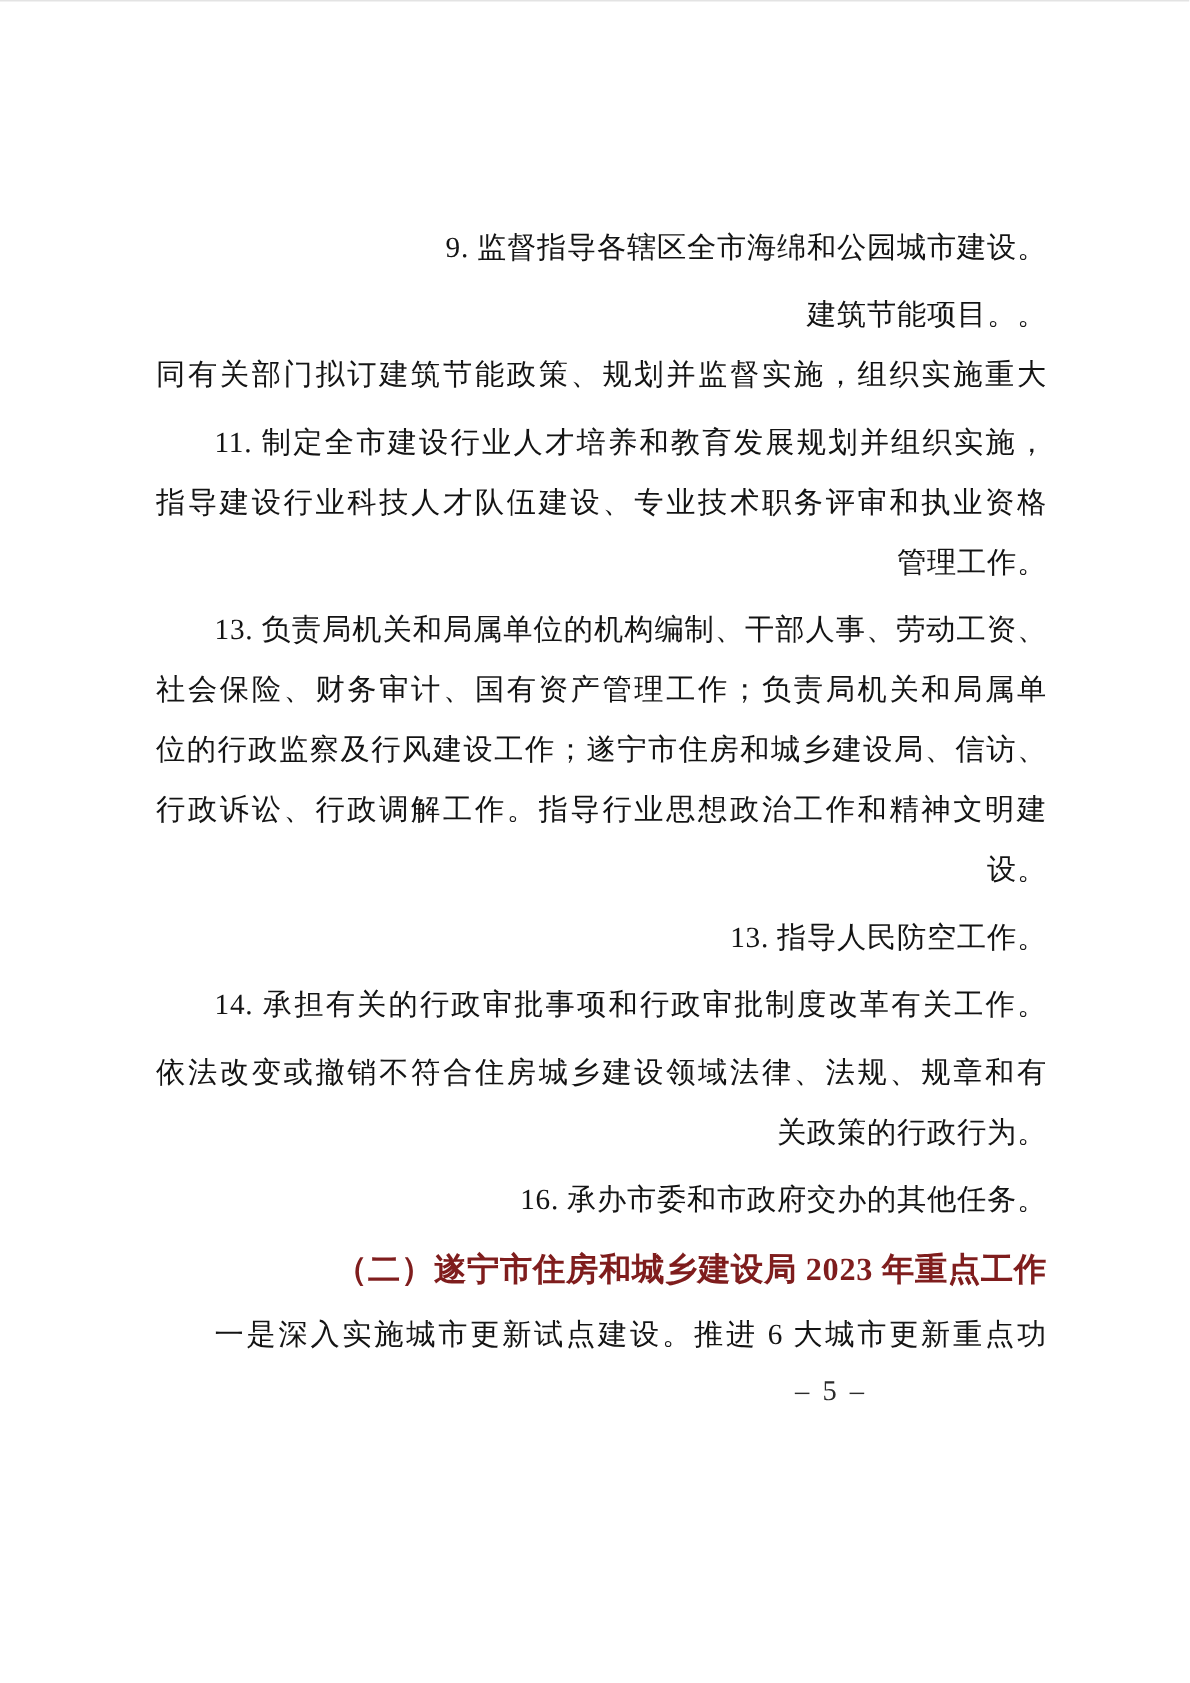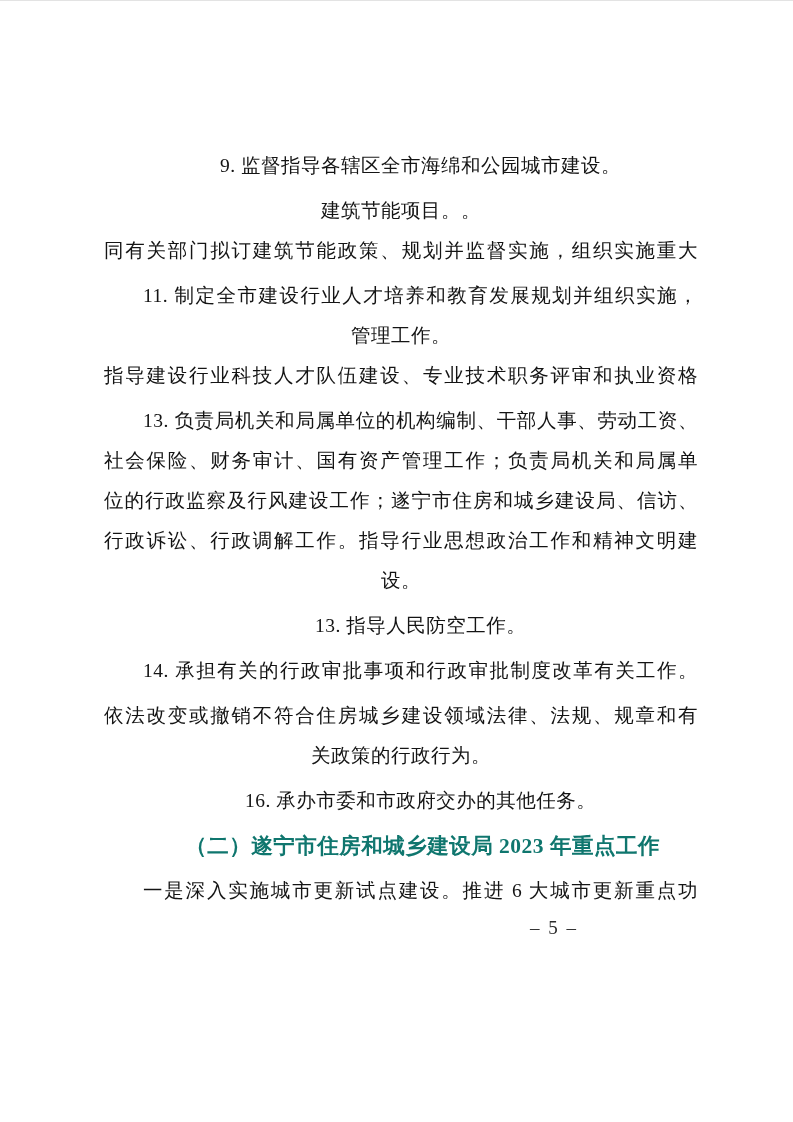--- a/index.html
+++ b/index.html
@@ -24,33 +24,33 @@
     left: 104px;
     width: 594px;
   }
   p.para {
     margin: 0 0 5px 0;
     font-size: 19.5px;
     line-height: 40px;
     letter-spacing: 0.5px;
   }
   .line {
-    text-align: center;
+    text-align: right;
   }
   .line.fill {
     text-align: justify;
     text-align-last: justify;
     text-justify: inter-character;
   }
   .line.indent {
     text-indent: 2em;
   }
   p.heading {
     font-weight: bold;
-    color: #0f766e;
+    color: #7f1d1d;
     font-size: 21.5px;
     letter-spacing: 0.5px;
   }
   .pagenum {
     margin-top: 7px;
     text-align: right;
     padding-right: 120px;
     font-size: 19px;
     line-height: 20px;
     color: #2b2b2b;
@@ -67,22 +67,22 @@
       <span class="line indent" style="display:block">9. 监督指导各辖区全市海绵和公园城市建设。</span>
     </p>
 
     <p class="para">
       <span class="line" style="display:block">建筑节能项目。。</span>
       <span class="line fill" style="display:block">同有关部门拟订建筑节能政策、规划并监督实施，组织实施重大</span>
     </p>
 
     <p class="para">
       <span class="line indent fill" style="display:block">11. 制定全市建设行业人才培养和教育发展规划并组织实施，</span>
+      <span class="line fill" style="display:block">指导建设行业科技人才队伍建设、专业技术职务评审和执业资格</span>
       <span class="line" style="display:block">管理工作。</span>
-      <span class="line fill" style="display:block">指导建设行业科技人才队伍建设、专业技术职务评审和执业资格</span>
     </p>
 
     <p class="para">
       <span class="line indent fill" style="display:block">13. 负责局机关和局属单位的机构编制、干部人事、劳动工资、</span>
       <span class="line fill" style="display:block">社会保险、财务审计、国有资产管理工作；负责局机关和局属单</span>
       <span class="line fill" style="display:block">位的行政监察及行风建设工作；遂宁市住房和城乡建设局、信访、</span>
       <span class="line fill" style="display:block">行政诉讼、行政调解工作。指导行业思想政治工作和精神文明建</span>
       <span class="line" style="display:block">设。</span>
     </p>
 

